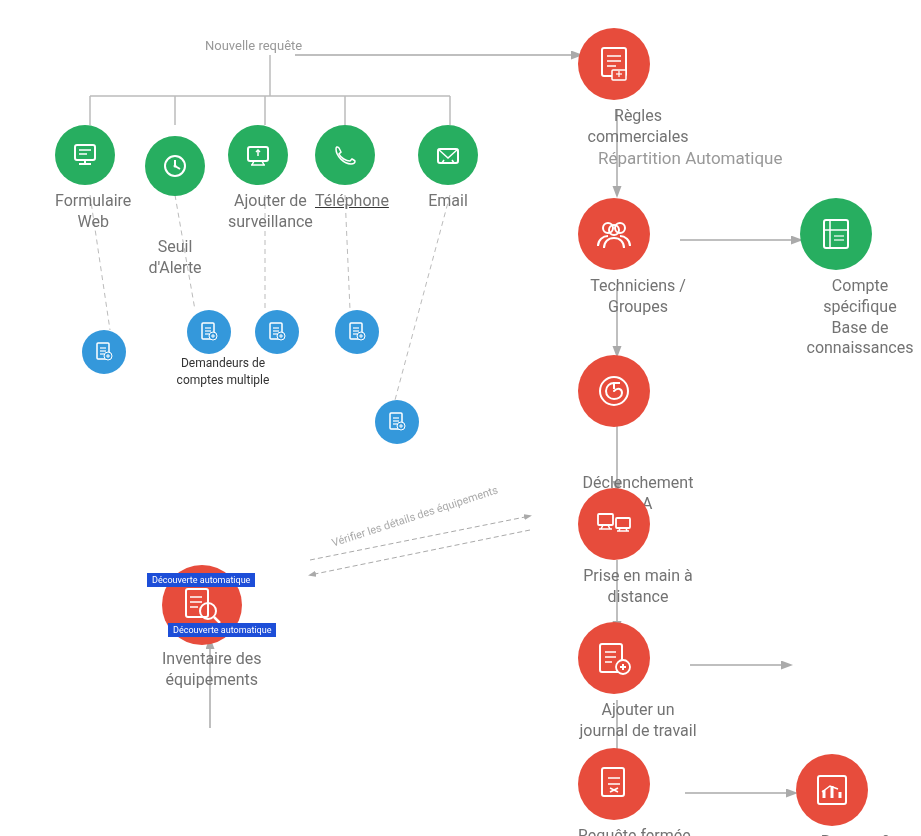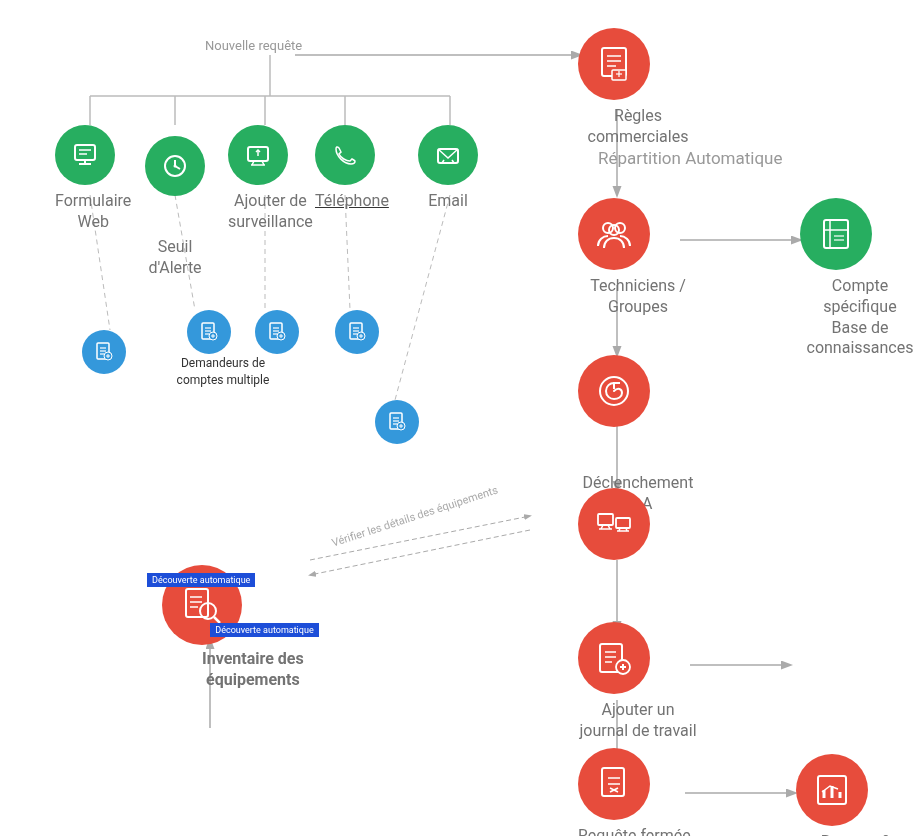--- a/index.html
+++ b/index.html
@@ -325,20 +325,21 @@
         <rect x="4" y="10" width="15" height="11" rx="1" stroke="white" stroke-width="1.8" fill="none"></rect>
         <line x1="9" y1="21" x2="7" y2="25" stroke="white" stroke-width="1.5"></line>
         <line x1="14" y1="21" x2="16" y2="25" stroke="white" stroke-width="1.5"></line>
         <line x1="5" y1="25" x2="18" y2="25" stroke="white" stroke-width="1.5"></line>
         <rect x="22" y="14" width="14" height="10" rx="1" stroke="white" stroke-width="1.8" fill="none"></rect>
         <line x1="26" y1="24" x2="25" y2="27" stroke="white" stroke-width="1.5"></line>
         <line x1="32" y1="24" x2="33" y2="27" stroke="white" stroke-width="1.5"></line>
         <line x1="23" y1="27" x2="35" y2="27" stroke="white" stroke-width="1.5"></line>
       </svg>
     </div>
+    <div class="node-label">Prise en main à distance</div>
   </div>
 
   <div style="position:absolute; left:328px; top:510px; transform: rotate(-18deg); font-size:11px; color:#aaa; white-space:nowrap;">
     <span>Vérifier les détails des équipements</span>
   </div>
 
   <div class="node" style="left:162px; top:565px;">
     <div style="position:relative;">
 
       <div class="badge" style="left:-15px; top:8px; z-index:2;">Découverte automatique</div>
@@ -348,21 +349,21 @@
           <circle cx="28" cy="28" r="8" stroke="white" stroke-width="2" fill="none"></circle>
           <line x1="34" y1="34" x2="40" y2="40" stroke="white" stroke-width="2.5"></line>
           <line x1="10" y1="14" x2="22" y2="14" stroke="white" stroke-width="1.5"></line>
           <line x1="10" y1="19" x2="22" y2="19" stroke="white" stroke-width="1.5"></line>
           <line x1="10" y1="24" x2="18" y2="24" stroke="white" stroke-width="1.5"></line>
         </svg>
       </div>
 
       <div class="badge" style="right:-15px; bottom:8px; z-index:2;">Découverte automatique</div>
     </div>
-    <div class="node-label" style="white-space:pre-line; margin-top:4px; font-weight:700;margin-left:40px;">Inventaire des
+    <div class="node-label" style="white-space:pre-line; margin-top:4px; font-weight:400;">Inventaire des
 équipements</div>
   </div>
 
   <div class="node" style="left:578px; top:622px;">
     <div class="circle circle-red circle-lg">
       <svg width="40" height="40" viewBox="0 0 40 40" fill="none">
         <rect x="6" y="6" width="22" height="28" rx="2" stroke="white" stroke-width="2" fill="none"></rect>
         <circle cx="29" cy="29" r="7" stroke="white" stroke-width="0" fill="#e74c3c"></circle>
         <circle cx="29" cy="29" r="7" stroke="white" stroke-width="1.8" fill="none"></circle>
         <line x1="26" y1="29" x2="32" y2="29" stroke="white" stroke-width="2"></line>

